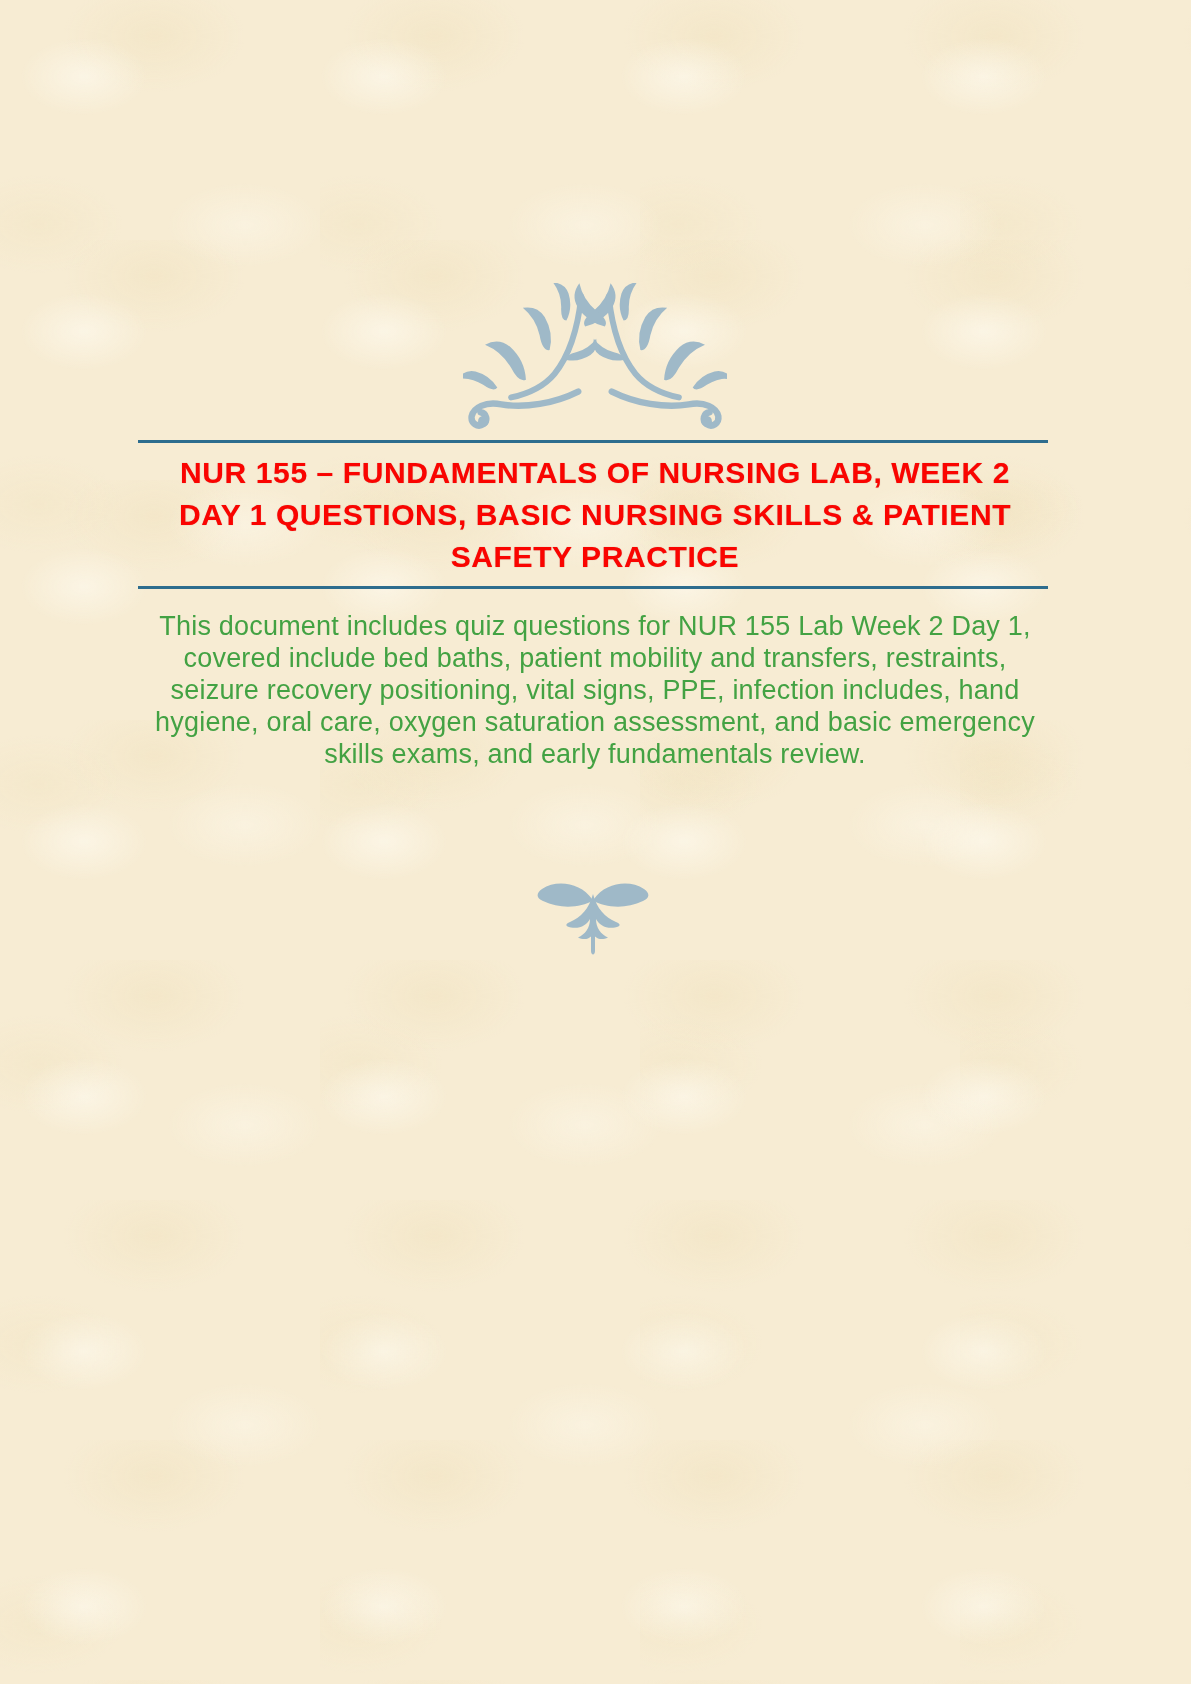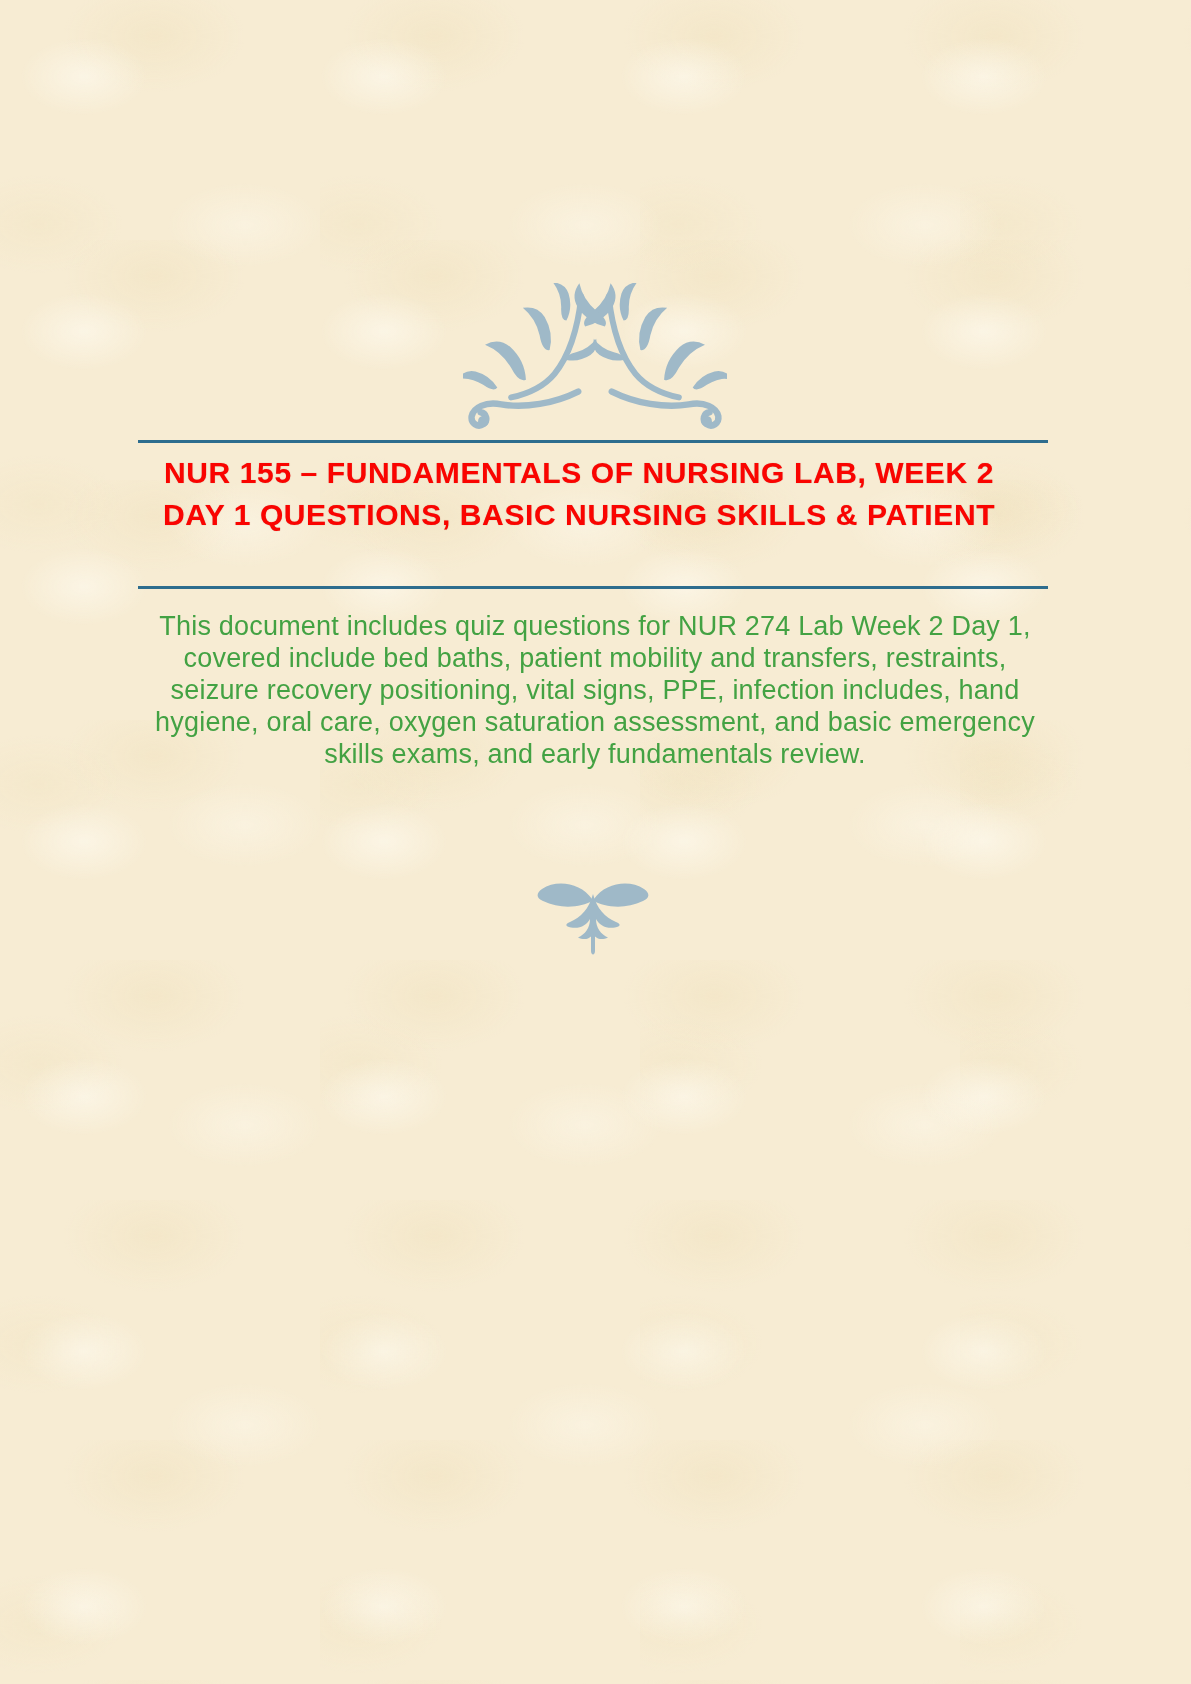--- a/index.html
+++ b/index.html
@@ -33,21 +33,21 @@
     position:absolute;left:527px;top:878px;
     width:132px;height:80px;
   }
   .rule{
     position:absolute;left:138px;width:910px;height:3px;
     background:var(--rule);
   }
   .rule-1{top:440px;}
   .rule-2{top:586px;}
   .title-block{
-    position:absolute;left:104px;top:452px;width:950px;
+    position:absolute;left:120px;top:452px;width:950px;
     text-align:center;
     color:var(--title);
     font-weight:bold;
     font-size:30px;
     line-height:42px;
     letter-spacing:0.6px;
     text-shadow:0 0 1px rgba(130,0,0,0.35);
   }
   .summary-block{
     position:absolute;left:95px;top:610px;width:1000px;
@@ -80,26 +80,27 @@
     </defs>
     <use href="#sprigL"></use>
     <use href="#sprigL" transform="translate(266 0) scale(-1 1)"></use>
   </svg>
 
   <div class="rule rule-1"></div>
 
   <div class="title-block">
     <div>NUR 155 – FUNDAMENTALS OF NURSING LAB, WEEK 2</div>
     <div>DAY 1 QUESTIONS, BASIC NURSING SKILLS &amp; PATIENT</div>
+    <div>SAFETY PRACTICE</div>
   </div>
 
   <div class="rule rule-2"></div>
 
   <div class="summary-block">
-    <div>This document includes quiz questions for NUR 274 Lab Week 2 Day 1,</div>
+    <div>This document includes quiz questions for NUR 155 Lab Week 2 Day 1,</div>
     <div>covered include bed baths, patient mobility and transfers, restraints,</div>
     <div>seizure recovery positioning, vital signs, PPE, infection includes, hand</div>
     <div>hygiene, oral care, oxygen saturation assessment, and basic emergency</div>
     <div>skills exams, and early fundamentals review.</div>
   </div>
 
   <svg class="ornament-bottom" viewBox="0 0 132 80" xmlns="http://www.w3.org/2000/svg" aria-hidden="true">
     <g fill="var(--orn)">
 
       <path d="M65 21 C54 5 30 1 15 11 C9 15 9 20 16 23 C34 32 55 29 65 23 Z"></path>

